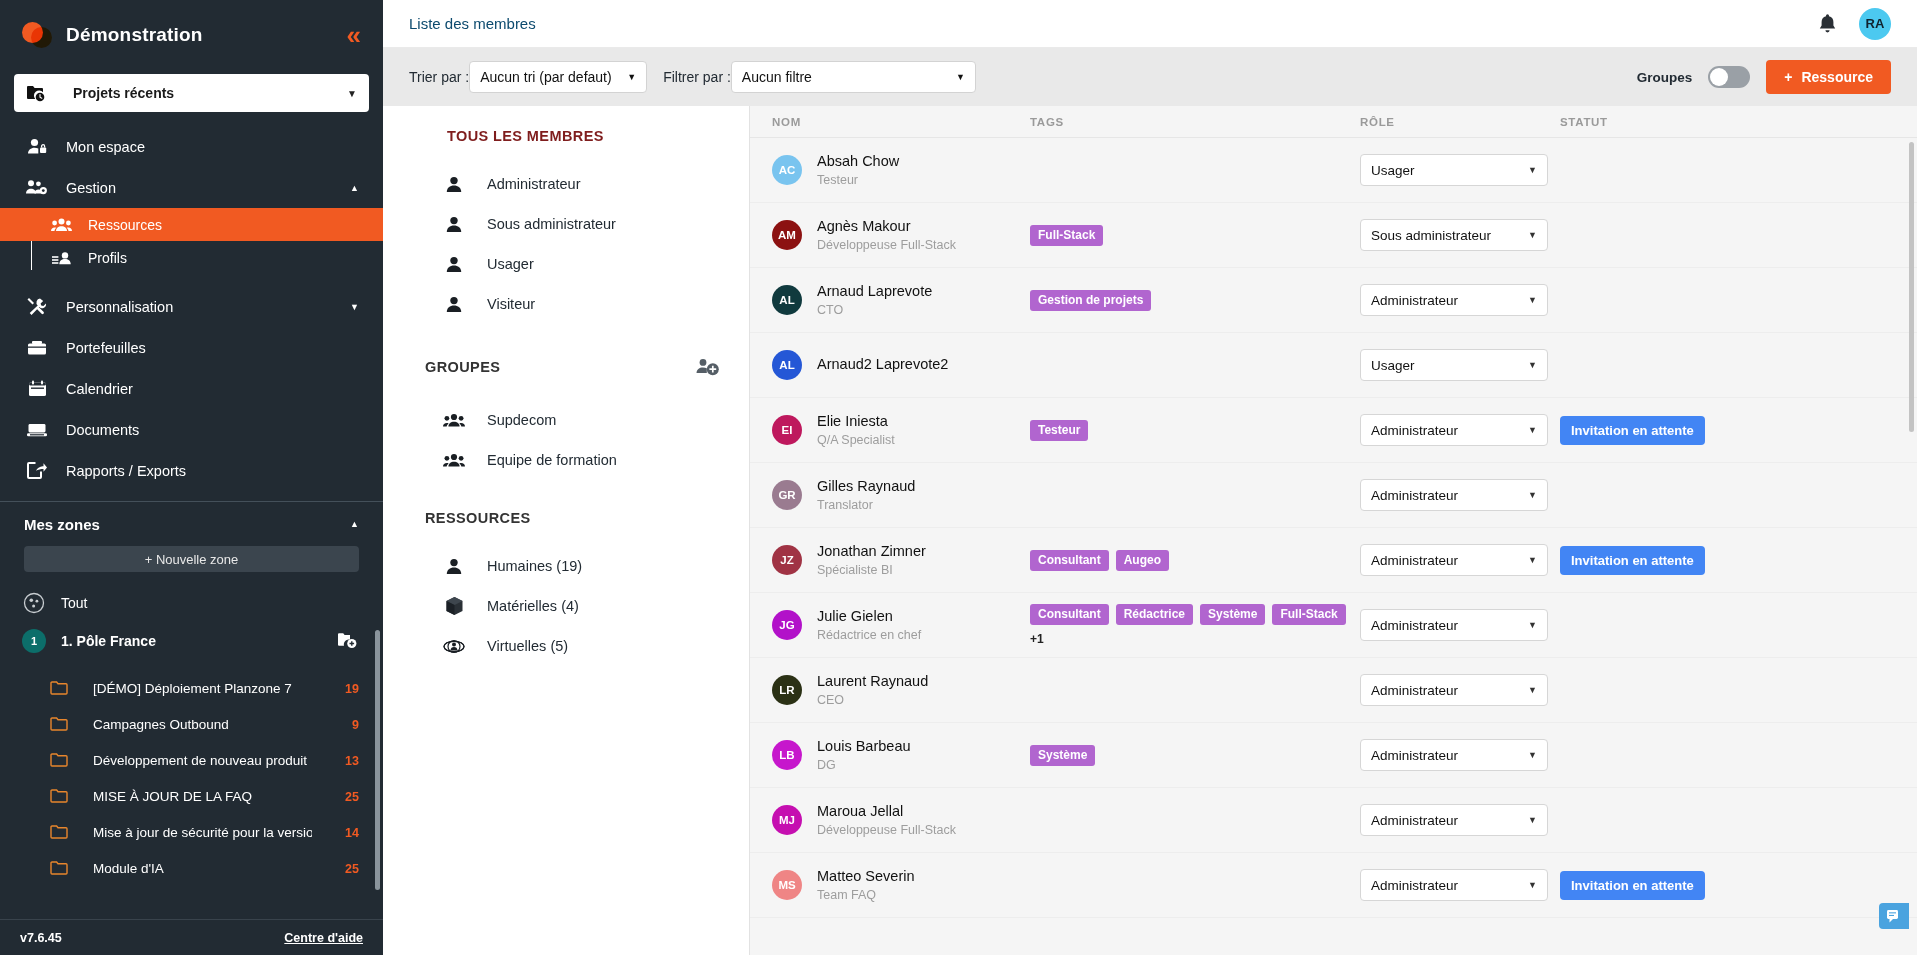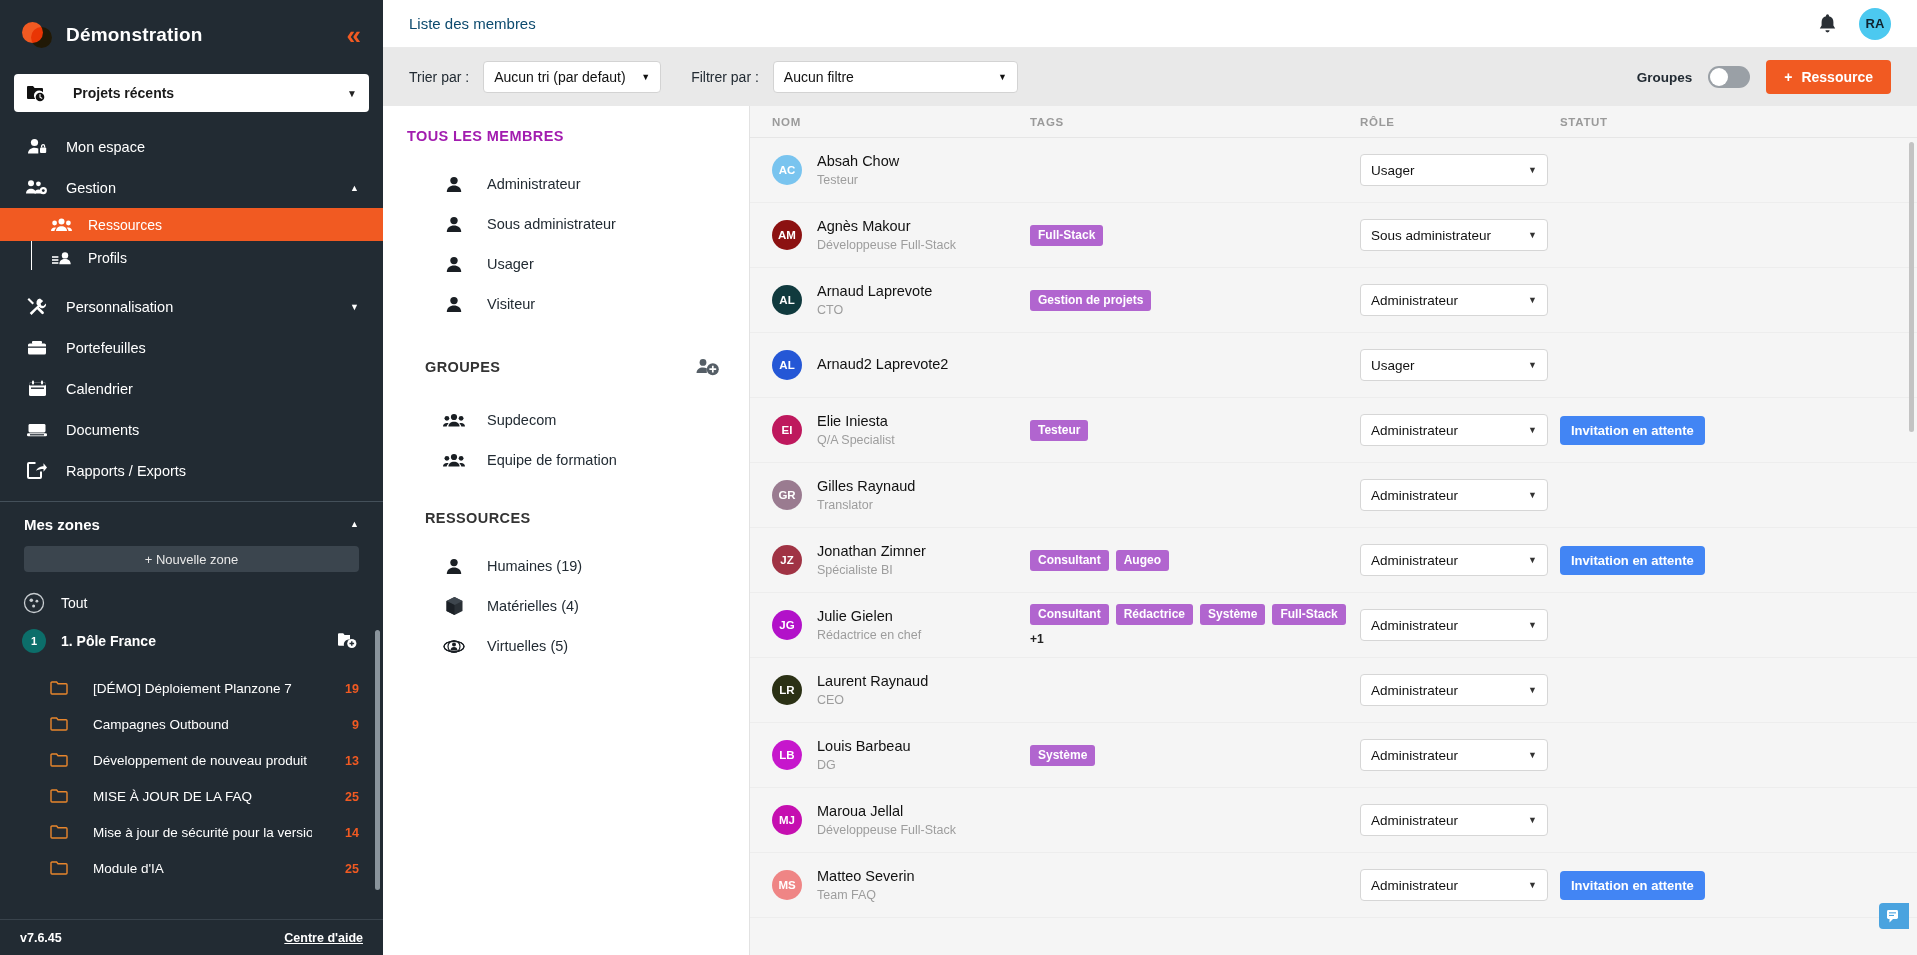--- a/index.html
+++ b/index.html
@@ -131,21 +131,21 @@
   .topbar .title { font-size: 15px; color: #0c4a6e; }
   .topbar .right-tools { margin-left: auto; display: flex; align-items: center; gap: 22px; }
   .avatar-top {
     width: 32px; height: 32px; border-radius: 50%; background: #4cc9f0;
     color: #10222e; font-size: 13px; font-weight: bold;
     display: flex; align-items: center; justify-content: center; cursor: pointer;
   }
 
   .toolbar {
     height: 58px; background: #e9e9e9; display: flex; align-items: center;
-    padding: 0 26px 0 26px; gap: 14px; flex: 0 0 58px;
+    padding: 0 26px 0 26px; flex: 0 0 58px;
   }
   .tb-label { font-size: 14px; color: #222b33; }
   .tb-select {
     background: #fff; border: 1px solid #d3d3d3; border-radius: 4px;
     height: 32px; display: flex; align-items: center; padding: 0 10px;
     font-size: 14px; color: #111; cursor: pointer; gap: 8px;
   }
   .tb-select .caret { margin-left: auto; font-size: 9px; }
   .tb-right { margin-left: auto; display: flex; align-items: center; gap: 16px; }
   .groupes-label { font-size: 13.5px; color: #222b33; font-weight: bold; }
@@ -164,22 +164,22 @@
   }
 
   .content { flex: 1 1 auto; display: flex; min-height: 0; }
 
   
   .midpanel {
     width: 367px; flex: 0 0 367px; background: #fff;
     border-right: 1px solid #e2e2e2; padding: 22px 0 0 0; overflow: hidden;
   }
   .mp-title {
-    color: #a21caf; font-size: 14.5px; font-weight: bold;
-    letter-spacing: .4px; padding: 0 0 0 24px; margin-bottom: 20px;
+    color: #7f1d1d; font-size: 14.5px; font-weight: bold;
+    letter-spacing: .4px; padding: 0 0 0 64px; margin-bottom: 20px;
   }
   .mp-head {
     color: #333; font-size: 14.5px; font-weight: bold; letter-spacing: .4px;
     padding: 0 0 0 42px; margin-bottom: 20px;
   }
   .mp-item {
     display: flex; align-items: center; gap: 22px;
     height: 40px; padding-left: 60px; font-size: 14.5px; color: #222b33;
     cursor: pointer;
   }

